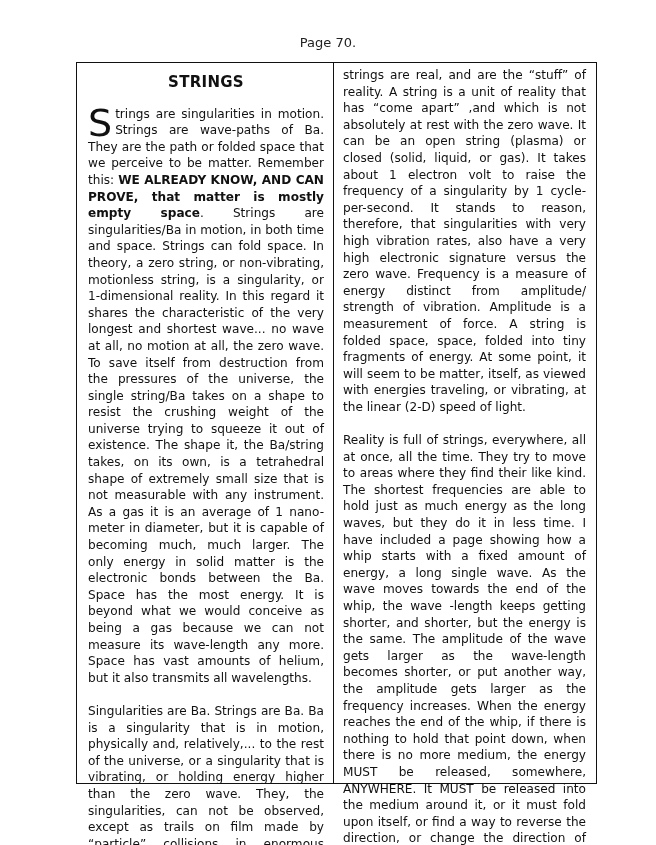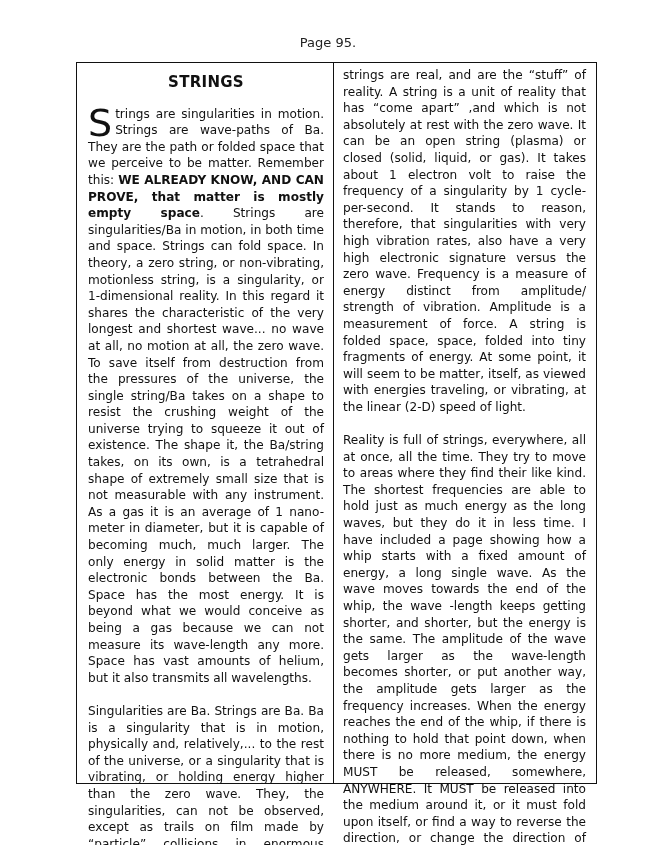--- a/index.html
+++ b/index.html
@@ -30,21 +30,21 @@
   .dropcap {
     float: left; font-size: 38px; line-height: 30px; margin: 2px 3px 0 0;
     font-weight: normal;
   }
   .bold { font-weight: bold; }
   .u { }
 </style>
 </head>
 <body>
 
-<div class="page-num">Page 95.</div>
+<div class="page-num">Page 70.</div>
 
 <div class="frame">
   <div class="col left">
     <div class="title">STRINGS</div>
     <p><span class="dropcap">S</span><span>trings are singularities in motion. Strings are wave-paths of Ba. They are the path or folded space that we perceive to be matter. Remember this: </span><span class="bold">WE ALREADY KNOW, AND CAN PROVE, that matter is mostly empty space</span><span>. Strings are singularities/Ba in motion, in both time and space. Strings can fold space. In theory, a zero string, or non-vibrating, motionless string, is a singularity, or 1-dimensional reality. In this regard it shares the characteristic of the very longest and shortest wave... no wave at all, no motion at all, the zero wave. To save itself from destruction from the pressures of the universe, the single string/Ba takes on a shape to resist the crushing weight of the universe trying to squeeze it out of existence. The shape it, the Ba/string takes, on its own, is a tetrahedral shape of extremely small size that is not measurable with any instrument. As a gas it is an average of 1 nano-meter in diameter, but it is capable of becoming much, much larger. The only energy in solid matter is the electronic </span><span class="u">bonds</span><span> between the Ba. Space has the most energy. It is beyond what we would conceive as being a gas because we can not measure its wave-length any more. Space has vast amounts of helium, but it also transmits all wavelengths.</span></p>
     <p><span>Singularities are Ba. Strings are Ba. Ba is a singularity that is in motion, physically and, relatively,... to the rest of the universe, or a singularity that is vibrating, or holding energy higher than the zero wave. They, the singularities, can not be observed, except as trails on film made by “particle” collisions in enormous accelerators. Strings are somewhat theoretical thingees, in conventional science. Luckily, </span></p>
   </div>
   <div class="col right">
     <p><span>strings are real, and are the “stuff” of reality. A string is a unit of reality that has “come apart” ,and which is not absolutely at rest with the zero wave. It can be an open string (plasma) or closed (solid, liquid, or gas). It takes about 1 electron volt to raise the frequency of a singularity by 1 cycle-per-second. It stands to reason, therefore, that singularities with very high vibration rates, also have a very high electronic signature versus the zero wave. Frequency is a measure of energy distinct from amplitude/ strength of vibration. Amplitude is a measurement of force. A string is folded space, space, folded into tiny fragments of energy. At some point, it will seem to be matter, itself, as viewed with energies traveling, or vibrating, at the linear (2-D) speed of light.</span></p>
     <p><span>Reality is full of strings, everywhere, all at once, all the time. They try to move to areas where they find their like kind. The shortest frequencies are able to hold just as much energy as the long waves, </span><span class="u">but they do it in less time</span><span>. I have included a page showing how a whip starts with a fixed amount of energy, a long single wave. As the wave moves towards the end of the whip, the wave -length keeps getting shorter, and shorter, </span><span class="u">but the energy is the same</span><span>. The amplitude of the wave gets larger as the wave-length becomes shorter, or put another way, the amplitude gets larger as the frequency increases. When the energy reaches the end of the whip, if there is nothing to hold that point down, </span><span class="u">when there is no more medium</span><span>, the energy MUST be released, somewhere, ANYWHERE. It MUST be released into the medium around it, or it must fold upon itself, or find a way to reverse the direction, or change the direction of travel of the forced contained by the whip. Whip propulsion works very well for fish, and it will make an excellent propulsion system for future space-craft. Just a long whip out the back of the space-raft like a tadpole wiggling through space.</span></p>

